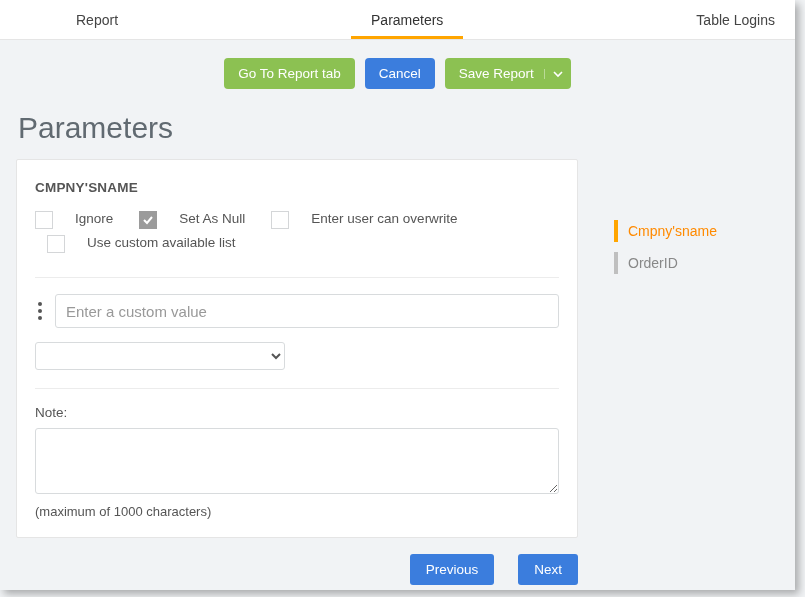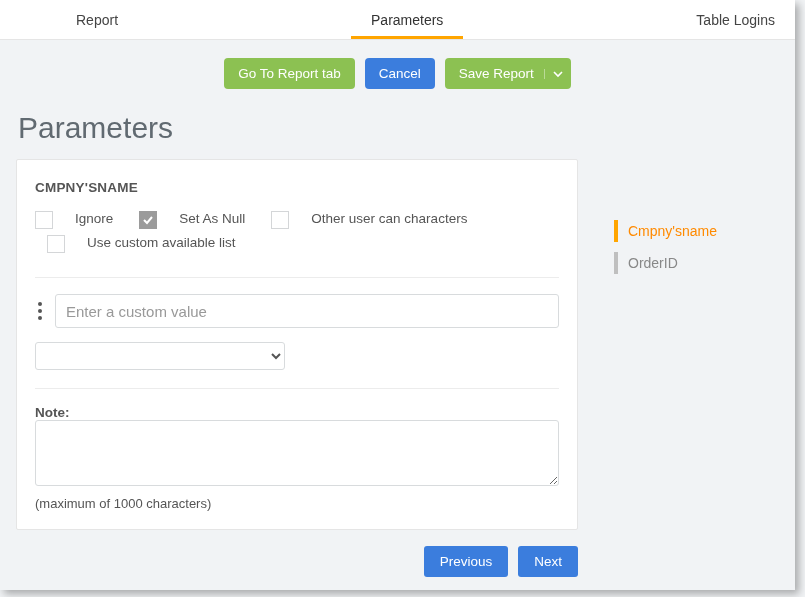--- a/index.html
+++ b/index.html
@@ -158,22 +158,21 @@
       border: 1px solid #d8dbdd;
       border-radius: 3px;
       background: #fff;
       padding: 0 8px;
       font-size: 13px;
       color: #555;
     }
     .note-label {
       font-size: 13.5px;
       color: #555;
-      margin-bottom: 0;
-      font-weight: bold;
+      margin-bottom: 8px;
     }
     textarea {
       width: 100%;
       height: 66px;
       border: 1px solid #d8dbdd;
       border-radius: 3px;
       resize: both;
       padding: 6px;
       font-family: inherit;
       font-size: 13px;
@@ -198,21 +197,21 @@
       width: 4px;
       height: 22px;
       background: #bfbfbf;
       margin-right: 10px;
     }
     .side-item.active .side-bar { background: #ffa500; }
     .side-label { font-size: 14px; color: #888; }
     .side-item.active .side-label { color: #ff8a00; }
     .footer-btns {
       display: flex;
-      gap: 10px;
+      gap: 24px;
       margin-left: 16px;
       width: 562px;
       justify-content: flex-end;
       padding: 16px 0 0 0;
     }
     .btn-sm {
       background: #3b7ddd;
       color: #fff;
       border: none;
       border-radius: 3px;
@@ -262,21 +261,21 @@
             <svg width="12" height="12" viewBox="0 0 12 12">
                 <path d="M2 6 L5 9 L10 3" stroke="#fff" stroke-width="2" fill="none"></path>
               </svg>
           </span>
           <span>Set As Null</span>
         </div>
         <div class="check-item">
           <span class="checkbox">
             
           </span>
-          <span>Other user can characters</span>
+          <span>Enter user can overwrite</span>
         </div>
         <div class="check-item" style="width:100%;padding-left:12px;">
           <span class="checkbox">
             
           </span>
           <span>Use custom available list</span>
         </div>
       </div>
 
       <hr class="divider">

